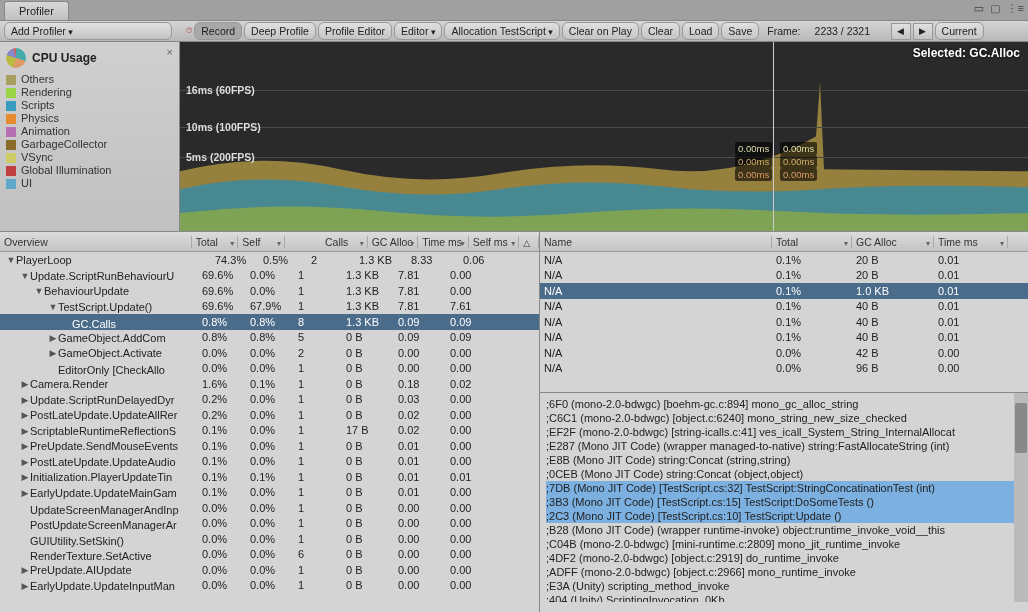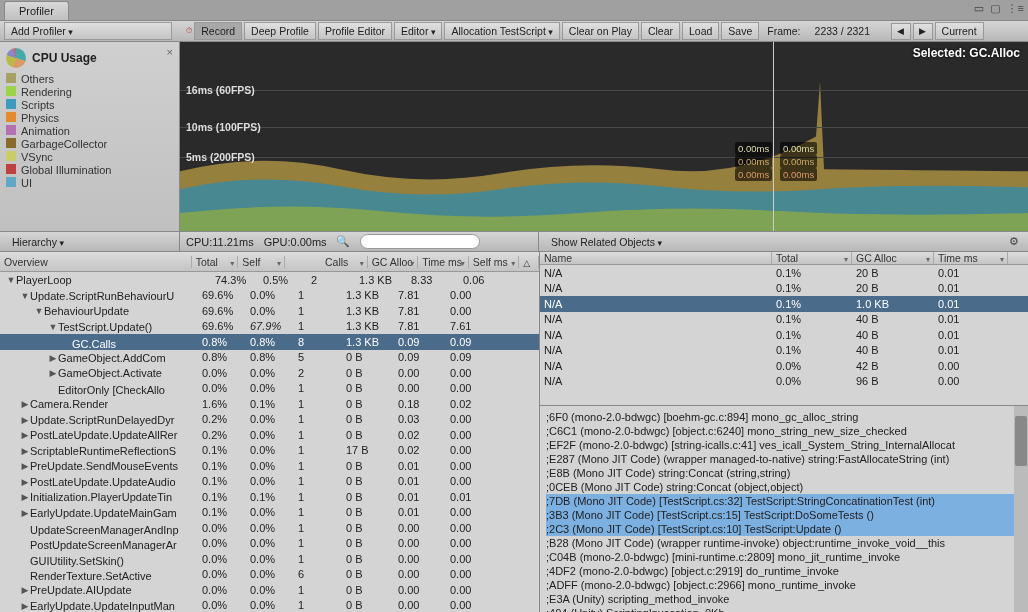--- a/index.html
+++ b/index.html
@@ -2,32 +2,32 @@
 <html><head>
 <meta charset="utf-8">
 <style>
 * { margin:0; padding:0; box-sizing:border-box; font-family:Arial,sans-serif; font-size:11px; }
 body { background:#3a3a3a; color:#222; width:1028px; height:612px; overflow:hidden; user-select:none; }
 .window { display:flex; flex-direction:column; height:100%; }
 .tab-bar { background:#a0a0a0; height:20px; display:flex; align-items:flex-end; padding-left:4px; position:relative; }
 .tab { background:linear-gradient(#d8d8d8,#c0c0c0); border:1px solid #888; border-bottom:none; padding:3px 14px; border-radius:3px 3px 0 0; font-size:11px; }
 .win-ctrl { position:absolute; right:4px; top:2px; display:flex; gap:6px; color:#444; font-size:10px; }
 .toolbar { background:linear-gradient(#d5d5d5,#b8b8b8); border-top:1px solid #888; border-bottom:1px solid #888; height:22px; display:flex; align-items:center; padding:0 4px; gap:2px; }
-.tb-btn { background:linear-gradient(#e0e0e0,#c4c4c4); border:1px solid #999; padding:2px 6px; border-radius:0; font-size:10.5px; white-space:nowrap; cursor:pointer; }
+.tb-btn { background:linear-gradient(#e0e0e0,#c4c4c4); border:1px solid #999; padding:2px 6px; border-radius:6px; font-size:10.5px; white-space:nowrap; cursor:pointer; }
 .tb-btn.toggled { background:#a8a8a8; }
 .tb-lbl { font-size:10.5px; padding:0 6px; color:#222; }
 .tb-drop::after { content:" ▾"; font-size:9px; }
 .arrow-btn { background:linear-gradient(#e0e0e0,#c4c4c4); border:1px solid #999; width:20px; height:17px; display:flex; align-items:center; justify-content:center; cursor:pointer; font-size:9px; }
 .content { flex:1; display:flex; flex-direction:column; min-height:0; }
 .graph-row { height:190px; display:flex; border-bottom:1px solid #888; }
 .legend { width:180px; background:linear-gradient(#d0d0d0,#c0c0c0); border-right:1px solid #888; padding:6px; position:relative; }
 .legend-title { display:flex; align-items:center; gap:6px; margin-bottom:4px; }
 .legend-title span.icon { width:20px; height:20px; border-radius:50%; background:conic-gradient(#4aa 0 30%,#d96 0 55%,#bb4 0 80%,#88c 0 95%,#c66 0 100%); display:inline-block; }
 .legend-title b { font-weight:bold; font-size:12px; }
-.leg-item { display:flex; align-items:flex-start; gap:5px; font-size:10.5px; padding:0.5px 0; color:#333; }
+.leg-item { display:flex; align-items:flex-end; gap:5px; font-size:10.5px; padding:0.5px 0; color:#333; }
 .leg-sq { width:10px; height:10px; display:inline-block; }
 .legend .close { position:absolute; right:6px; top:4px; color:#666; cursor:pointer; }
 .graph { flex:1; background:#2a2a2a; position:relative; overflow:hidden; }
 .gline { position:absolute; left:0; right:0; height:1px; background:#4a4a4a; }
 .glabel { position:absolute; left:6px; color:#ddd; font-size:10.5px; font-weight:bold; transform:translateY(-50%); }
 .marker { position:absolute; top:0; bottom:0; width:1px; background:#ccc; }
 .sel-label { position:absolute; top:4px; right:8px; color:#fff; font-weight:bold; font-size:12px; text-shadow:0 0 3px #000; }
 .ms-box { position:absolute; font-size:9.5px; background:rgba(0,0,0,0.6); color:#ddd; padding:1px 3px; border-radius:2px; }
 .status-bar { background:linear-gradient(#d5d5d5,#b8b8b8); border-bottom:1px solid #888; height:20px; display:flex; }
 .status-left { width:180px; border-right:1px solid #888; display:flex; align-items:center; padding:0 6px; }
@@ -156,35 +156,20 @@
             <div class="ms-box" style="left: 555px; top: 100px; color: rgb(221, 221, 170);">0.00ms</div>
             <div class="ms-box" style="left: 555px; top: 113px; color: rgb(204, 170, 102);">0.00ms</div>
             <div class="ms-box" style="left: 555px; top: 126px; color: rgb(221, 153, 102);">0.00ms</div>
             <div class="ms-box" style="left: 600px; top: 100px; color: rgb(221, 221, 170);">0.00ms</div>
             <div class="ms-box" style="left: 600px; top: 113px; color: rgb(204, 170, 102);">0.00ms</div>
             <div class="ms-box" style="left: 600px; top: 126px; color: rgb(221, 153, 102);">0.00ms</div>
           </div>
       </div>
     </div>
 
-    <div class="status-bar">
-      <div class="status-left">
-        <div class="tb-btn tb-drop" style="width:100%;text-align:left;background:transparent;border:none">Hierarchy</div>
-      </div>
-      <div class="status-mid">
-        <span>CPU:11.21ms</span>
-        <span>GPU:0.00ms</span>
-        <span style="color:#666">🔍</span>
-        <input type="text" style="">
-      </div>
-      <div class="status-right">
-        <div class="tb-btn tb-drop" style="background:transparent;border:none">Show Related Objects</div>
-        <div class="gear">⚙</div>
-      </div>
-    </div>
 
     <div class="bottom">
       <div class="left-panel">
         <div class="hdr-row" id="left-hdr">
             <div class="hdr-cell" style="width: 198px;">Overview</div>
             <div class="hdr-cell" style="width: 48px;">Total<span class="arr">▾</span></div>
             <div class="hdr-cell" style="width: 48px;">Self<span class="arr">▾</span></div>
             <div class="hdr-cell" style="width: 48px; margin-left: 36px;">Calls<span class="arr">▾</span></div>
             <div class="hdr-cell" style="width: 52px;">GC Alloc<span class="arr">▾</span></div>
             <div class="hdr-cell" style="width: 52px;">Time ms<span class="arr">▾</span></div>
@@ -227,21 +212,21 @@
               <div class="cell" style="width: 52px;">1.3 KB</div>
               <div class="cell" style="width: 52px;">7.81</div>
               <div class="cell" style="width: 52px;">0.00</div>
             </div>
             <div class="row">
               <div class="cell" style="width: 198px;"><span class="tree-ind" style="padding-left:44px">
                   <span class="tog">▼</span>
                   <span>TestScript.Update()</span>
                 </span></div>
               <div class="cell" style="width: 48px;">69.6%</div>
-              <div class="cell" style="width: 48px; font-style: italic;">67.9%</div>
+              <div class="cell" style="width: 48px;">67.9%</div>
               <div class="cell" style="width: 48px;">1</div>
               <div class="cell" style="width: 52px;">1.3 KB</div>
               <div class="cell" style="width: 52px;">7.81</div>
               <div class="cell" style="width: 52px;">7.61</div>
             </div>
             <div class="row sel">
               <div class="cell" style="width: 198px;"><span class="tree-ind" style="padding-left:58px">
                   <span class="tog"></span>
                   <span>GC.Calls</span>
                 </span></div>

